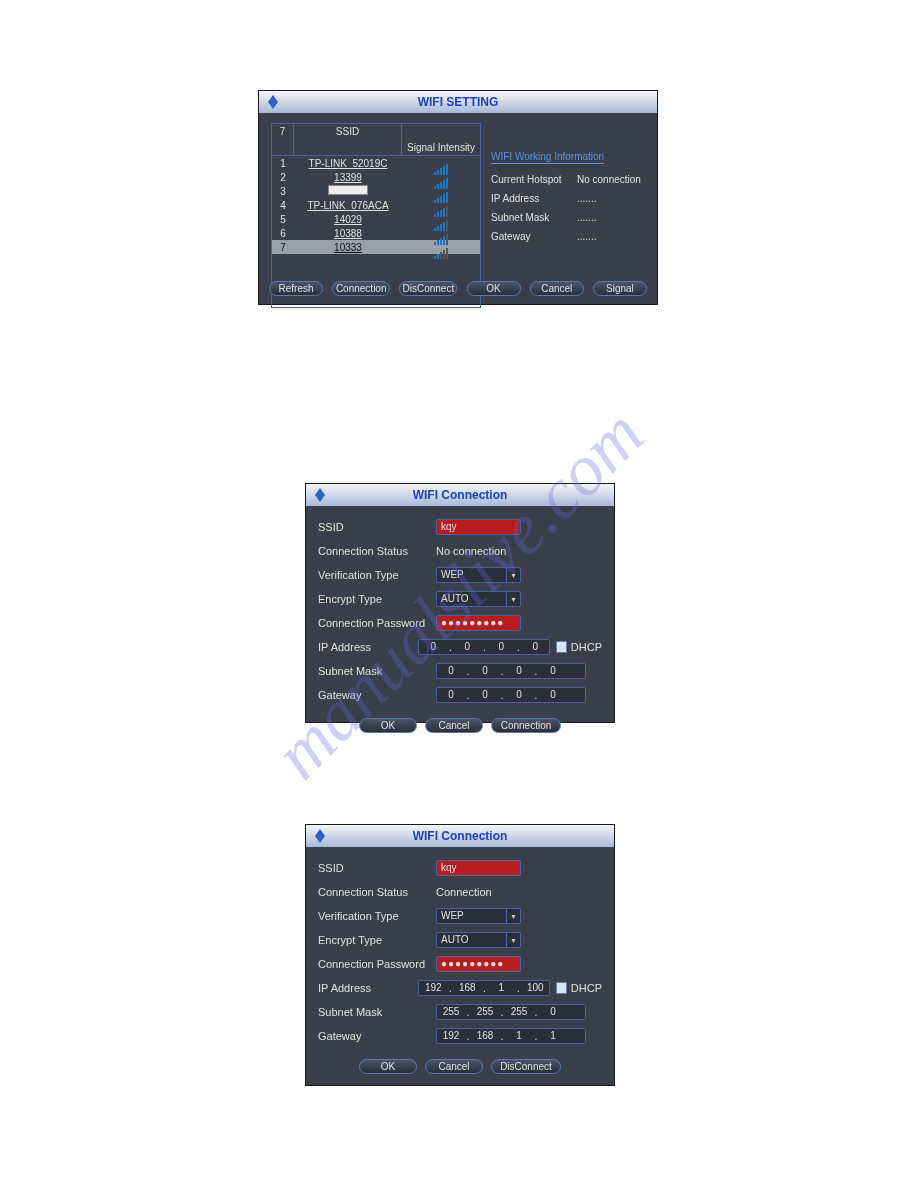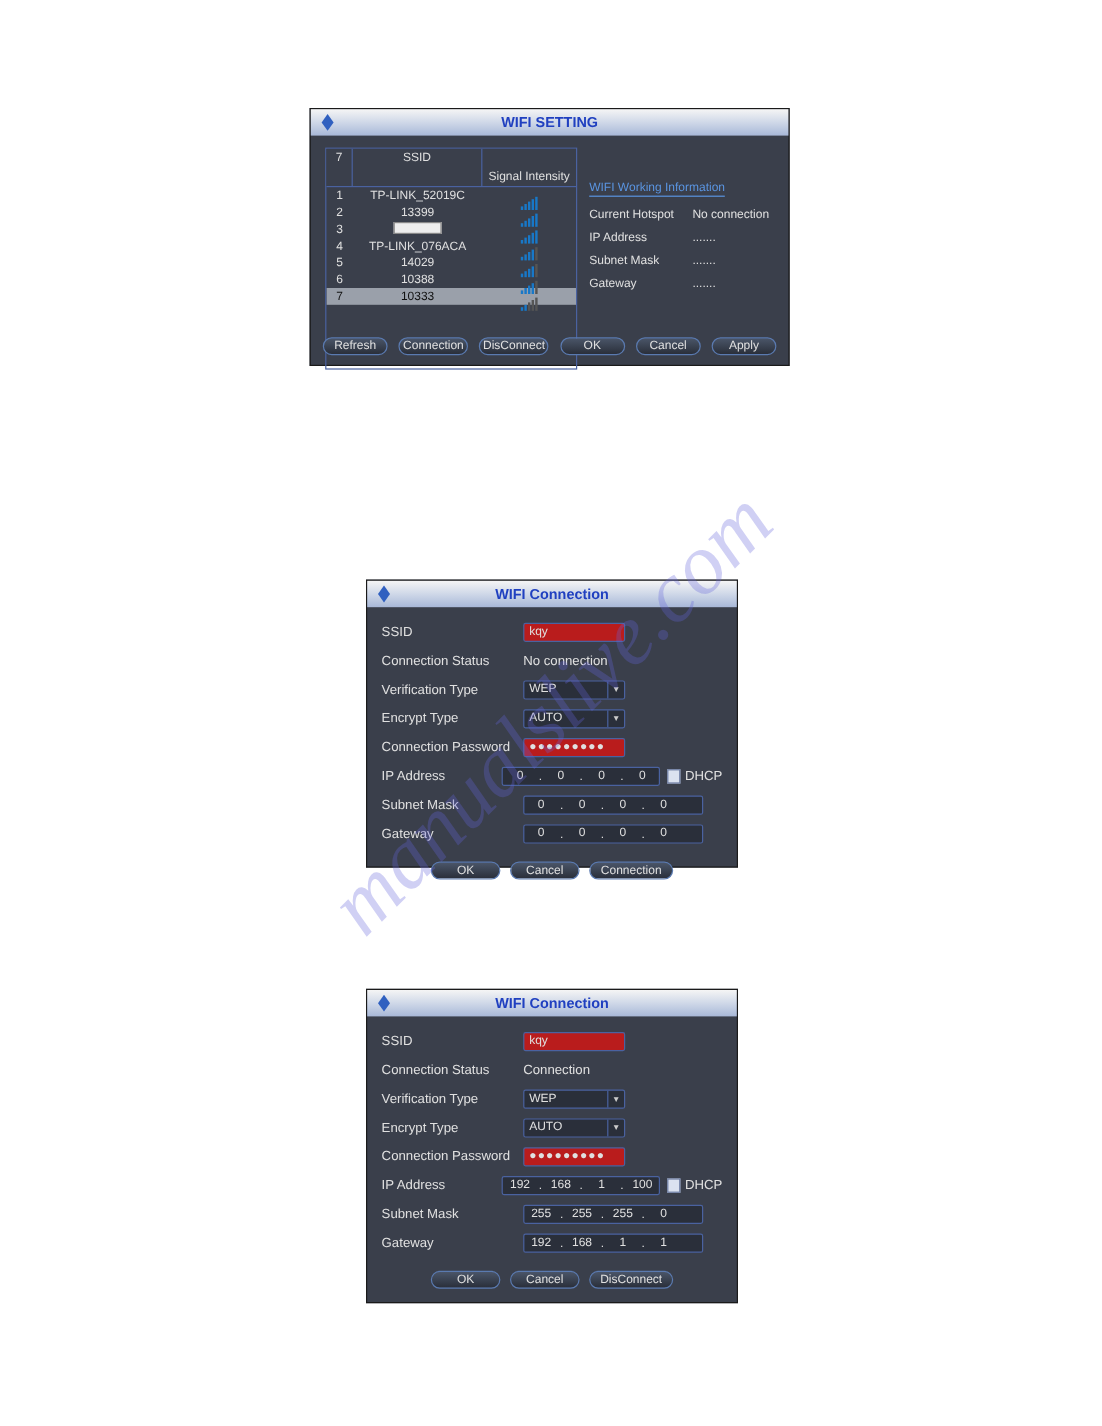--- a/index.html
+++ b/index.html
@@ -86,21 +86,21 @@
     text-align: center;
   }
   .ssid-header > div:last-child { border-right: none; }
   .col-idx { width: 22px; flex: 0 0 22px; }
   .col-ssid { width: 108px; flex: 0 0 108px; }
   .col-sig { flex: 1; margin-top: 16px; }
   .ssid-rows { flex: 1; overflow: hidden; }
   .ssid-row { display: flex; font-size: 10px; height: 14px; align-items: center; }
   .ssid-row > div { text-align: center; }
   .ssid-row.selected { background: #9aa0aa; color: #111; }
-  .ssid-row .col-ssid { white-space: nowrap; overflow:hidden; }
+  .ssid-row .col-ssid { white-space: nowrap; overflow:hidden;text-decoration:underline; }
   .sigbars {
     display: inline-flex; align-items: flex-end; gap: 1px; height: 10px;
   }
   .sigbars span {
     width: 2px; background: #1878c8;
   }
   .sigbars .b1{height:3px}.sigbars .b2{height:5px}.sigbars .b3{height:7px}
   .sigbars .b4{height:9px}.sigbars .b5{height:11px}
   .sigbars .off{background:#555}
   .ssid3-blank {
@@ -286,21 +286,21 @@
           <span>.......</span>
         </div>
     </div>
 
     <div class="btnbar1">
       <div class="btn sm">Refresh</div>
       <div class="btn md">Connection</div>
       <div class="btn md">DisConnect</div>
       <div class="btn sm">OK</div>
       <div class="btn sm">Cancel</div>
-      <div class="btn sm">Apply</div>
+      <div class="btn sm">Signal</div>
     </div>
   </div>
 </div>
 
 <div class="window w2">
   <div class="titlebar">
     <span class="logo">
       <svg viewBox="0 0 16 16">
           <path d="M8 1 L3 8 L8 15 L13 8 Z" fill="#3060c0"></path>
         </svg>

